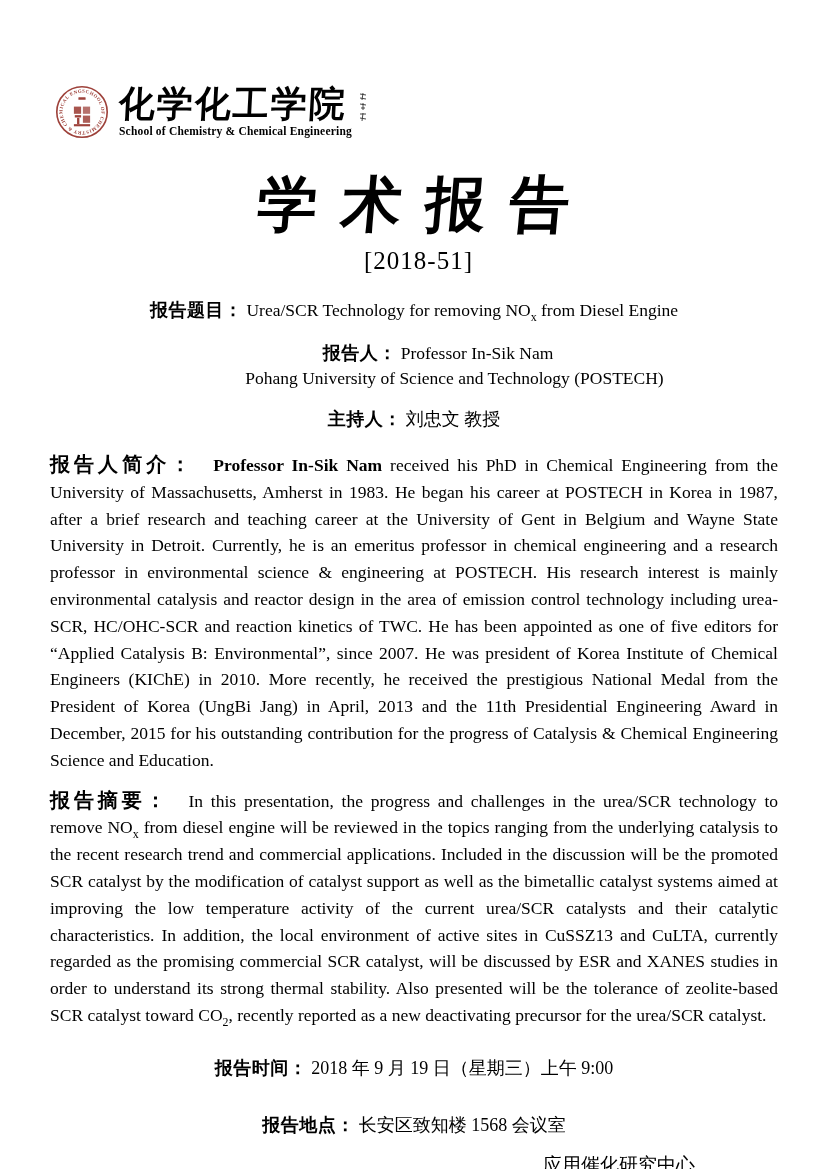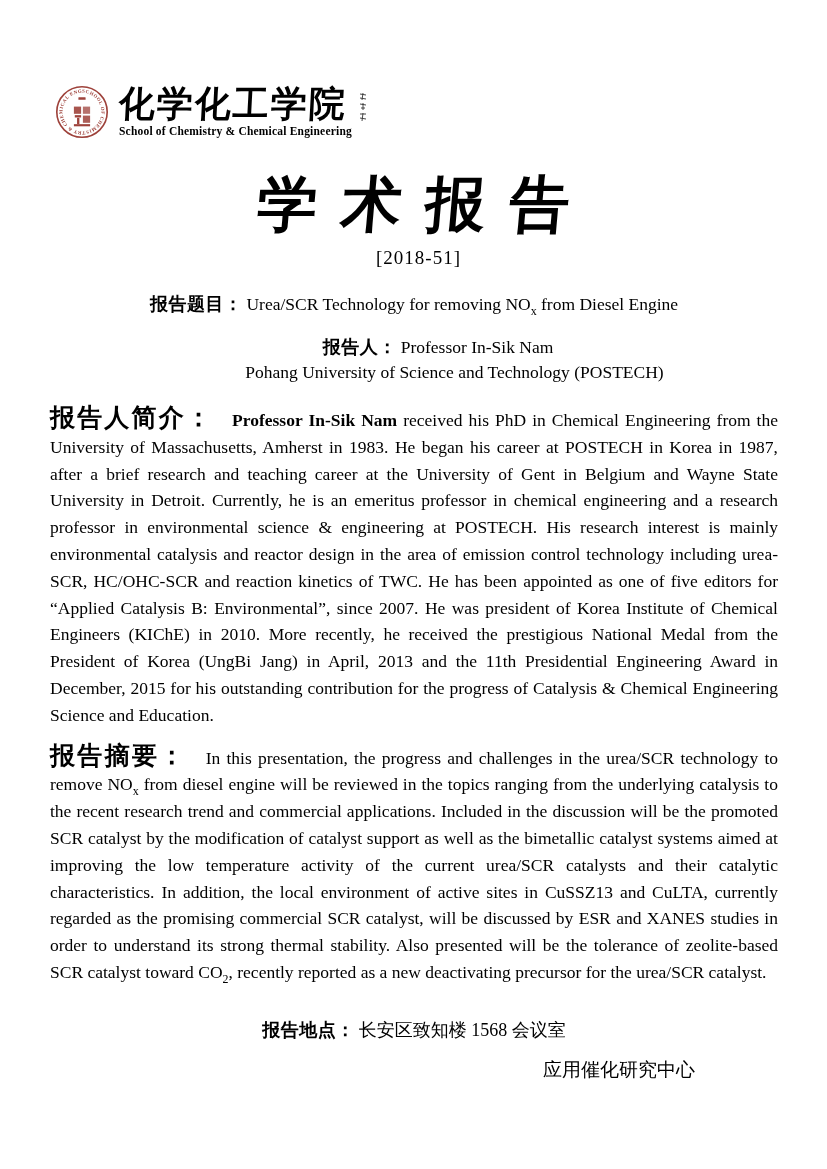--- a/index.html
+++ b/index.html
@@ -32,21 +32,21 @@
   
   .main-title {
     text-align:center; margin-top:26px;
     font-family:"Liberation Serif", serif;
     font-weight:900; font-size:60px; line-height:66px;
     letter-spacing:24px; text-indent:24px;
     transform:skewX(-5deg);
   }
   .serial {
     text-align:center; margin-top:9px;
-    font-size:19px; letter-spacing:1px;
+    font-size:25px; letter-spacing:1px;
     font-family:"Liberation Serif", serif;
     margin-left:10px;
   }
   
   .content { margin:0 49px 0 50px; }
   .row { margin-top:0; line-height:24px;text-align:center; }
   .row-topic   { margin-top:23px; }
   .row-speaker { margin-top:18px;margin-left:48px; }
   .row-affil   { margin-top:0; padding-left:81px; }
   .row-host    { margin-top:16px; }
@@ -58,21 +58,21 @@
   .val-en { font-size:17.5px; font-family:"Liberation Serif", serif; }
   .val-zh { font-size:18px; font-family:"Liberation Serif", serif; }
   .para {
     margin-top:19px;
     text-align:justify;
     font-size:17.5px; line-height:26.8px;
     font-family:"Liberation Serif", serif;
   }
   .para-lbl {
     font-family:"Liberation Sans", sans-serif;
-    font-weight:bold; font-size:25px;
+    font-weight:bold; font-size:20px;
     letter-spacing:0.5px; margin-right:19px;
   }
   .para-abstract { margin-top:13px; }
   sub { font-size:68%; line-height:0; }
   .b { font-weight:bold; }
   .row-time  { margin-top:27px; }
   .row-venue { margin-top:32px; }
   
   .signatures { margin-top:8px; font-size:19px; line-height:37px; }
   .sig-line { text-align:right; white-space:nowrap; }
@@ -126,29 +126,37 @@
 
     <div class="row row-speaker">
       <span class="lbl">报告人：</span>
       <span class="val-en">Professor In-Sik Nam</span>
     </div>
 
     <div class="row row-affil">
       <span class="val-en">Pohang University of Science and Technology (POSTECH)</span>
     </div>
 
+    <div class="row row-host">
+      <span class="lbl">主持人：</span>
+      <span class="val-zh">刘忠文 教授</span>
+    </div>
 
     <p class="para">
       <span class="para-lbl">报告人简介：</span><span><span class="b">Professor In-Sik Nam</span><span> received his PhD in Chemical Engineering from the University of Massachusetts, Amherst in 1983. He began his career at POSTECH in Korea in 1987, after a brief research and teaching career at the University of Gent in Belgium and Wayne State University in Detroit. Currently, he is an emeritus professor in chemical engineering and a research professor in environmental science &amp; engineering at POSTECH. His research interest is mainly environmental catalysis and reactor design in the area of emission control technology including urea-SCR, HC/OHC-SCR and reaction kinetics of TWC. He has been appointed as one of five editors for “Applied Catalysis B: Environmental”, since 2007. He was president of Korea Institute of Chemical Engineers (KIChE) in 2010. More recently, he received the prestigious National Medal from the President of Korea (UngBi Jang) in April, 2013 and the 11th Presidential Engineering Award in December, 2015 for his outstanding contribution for the progress of Catalysis &amp; Chemical Engineering Science and Education.</span></span>
     </p>
 
     <p class="para para-abstract">
       <span class="para-lbl">报告摘要：</span><span><span>In this presentation, the progress and challenges in the urea/SCR technology to remove NO</span><sub>x</sub><span> from diesel engine will be reviewed in the topics ranging from the underlying catalysis to the recent research trend and commercial applications. Included in the discussion will be the promoted SCR catalyst by the modification of catalyst support as well as the bimetallic catalyst systems aimed at improving the low temperature activity of the current urea/SCR catalysts and their catalytic characteristics. In addition, the local environment of active sites in CuSSZ13 and CuLTA, currently regarded as the promising commercial SCR catalyst, will be discussed by ESR and XANES studies in order to understand its strong thermal stability. Also presented will be the tolerance of zeolite-based SCR catalyst toward CO</span><sub>2</sub><span>, recently reported as a new deactivating precursor for the urea/SCR catalyst.</span></span>
     </p>
 
+    <div class="row row-time">
+      <span class="lbl">报告时间：</span>
+      <span class="val-zh">2018 年 9 月 19 日（星期三）上午 9:00</span>
+    </div>
 
     <div class="row row-venue">
       <span class="lbl">报告地点：</span>
       <span class="val-zh">长安区致知楼 1568 会议室</span>
     </div>
 
     <div class="signatures">
       <div class="sig-line sig-line-0">应用催化研究中心</div>
 
     </div>

